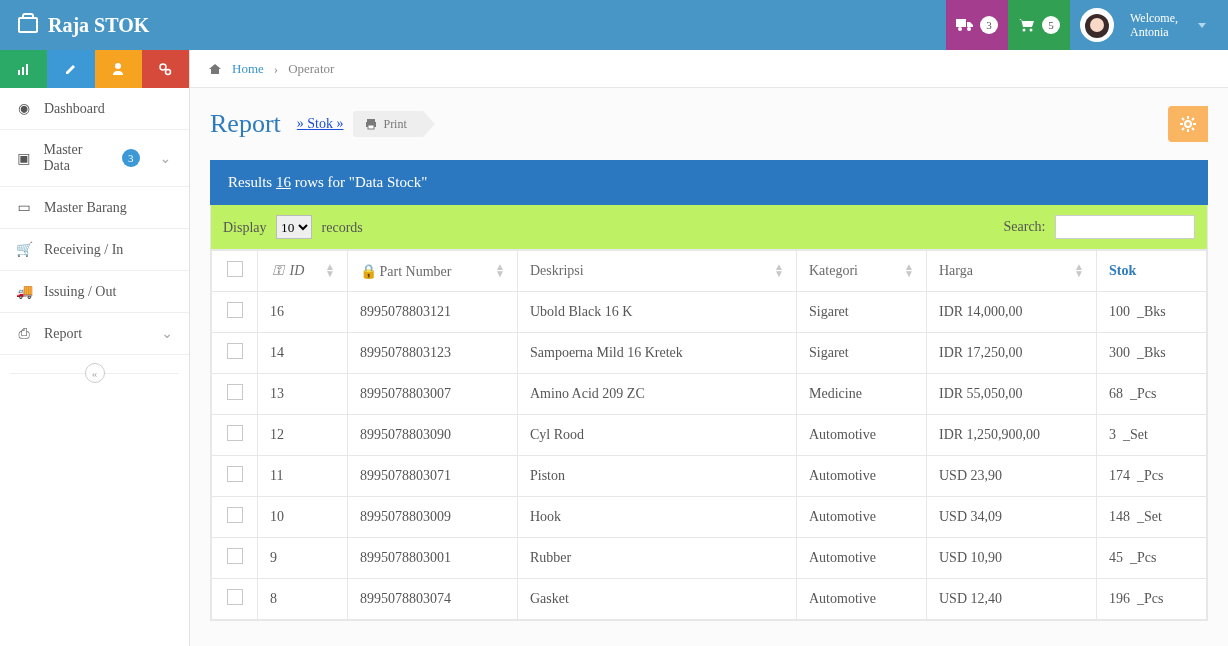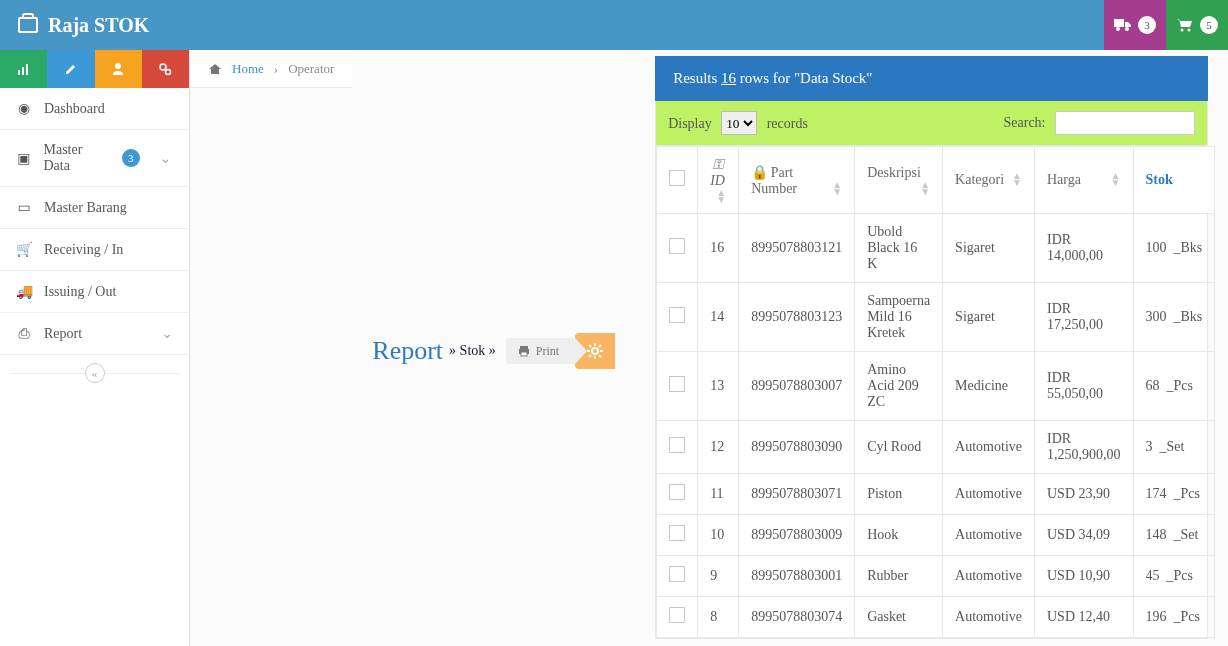--- a/index.html
+++ b/index.html
@@ -32,27 +32,27 @@
 .sb.red   { background: #d64a3b; }
 
 .nav-item { display: flex; align-items: center; gap: 12px; padding: 12px 16px; color: #565656; border-bottom: 1px solid #eee; }
 .nav-item .chev { margin-left: auto; color: #aaa; }
 .nav-item .mini-badge { margin-left: auto; background: #3c99d6; color: #fff; border-radius: 50%; width: 18px; height: 18px; font-size: 11px; display: inline-flex; align-items: center; justify-content: center; }
 .collapse-ctrl { text-align: center; padding: 8px 0; position: relative; }
 .collapse-ctrl::before { content: ""; position: absolute; left: 10px; right: 10px; top: 50%; border-top: 1px solid #eee; }
 .collapse-ctrl .circ { position: relative; display: inline-flex; width: 20px; height: 20px; border: 1px solid #ccc; border-radius: 50%; background: #fff; align-items: center; justify-content: center; color: #aaa; font-size: 11px; }
 
 
-.main { flex: 1; background: #fbfbfb; display: flex; flex-direction: row; }
+.main { flex: 1; background: #fbfbfb; display: flex; flex-direction: column; }
 .breadcrumb { height: 38px; display: flex; align-items: center; gap: 10px; padding: 0 18px; border-bottom: 1px solid #e7e7e7; background: #fff; color: #888; font-size: 13px; }
 .breadcrumb a { color: #3a94cf; text-decoration: none; }
 
 .page-head { display: flex; align-items: center; padding: 18px 20px 12px; }
 .page-title { color: #2f7bbf; font-size: 26px; font-weight: normal; }
-.sub { color: #0f172a; font-size: 14px; margin-left: 6px; }
+.sub { color: #1d4ed8; font-size: 14px; margin-left: 16px; text-decoration: underline; }
 .print-chip { display: inline-flex; align-items: center; gap: 6px; background: #eee; color: #7a7a7a; font-size: 12px; height: 26px; padding: 0 16px 0 12px; margin-left: 10px; position: relative; border-radius: 3px 0 0 3px; }
 .print-chip::after { content: ""; position: absolute; right: -12px; top: 0; width: 0; height: 0; border-top: 13px solid transparent; border-bottom: 13px solid transparent; border-left: 12px solid #eee; }
 .gear-box { margin-left: auto; width: 40px; height: 36px; background: #f9b561; border-radius: 4px 0 0 4px; display: flex; align-items: center; justify-content: center; color: #fff; }
 
 .content { padding: 0 20px 20px; overflow: auto; flex: 1; }
 .results-bar { background: #2b78c0; color: #fff; padding: 14px 18px; font-size: 15px; margin-top: 6px; }
 .results-bar .u { text-decoration: underline; }
 
 .table-wrap { border: 1px solid #e7e7e7; border-top: none; background: #fff; }
 .table-controls { display: flex; align-items: center; justify-content: space-between; padding: 10px 12px; background: #bef264; border-bottom: 1px solid #e7e7e7; font-size: 14px; }
@@ -93,20 +93,28 @@
   </div>
   <div class="nav-btn green">
     <span>
       <svg width="18" height="14" viewBox="0 0 18 14">
           <path fill="#fff" d="M1 1h2l2 8h9l2-6H5"></path>
           <circle cx="6" cy="12" r="1.5" fill="#fff"></circle>
           <circle cx="13" cy="12" r="1.5" fill="#fff"></circle>
         </svg>
     </span>
     <span class="badge">5</span>
+  </div>
+  <div class="nav-btn">
+    <span class="avatar"></span>
+    <span class="welcome">
+      <div>Welcome,</div>
+      <div>Antonia</div>
+    </span>
+    <span class="caret-down"></span>
   </div>
 </div>
 
 <div class="layout">
 
   <div class="sidebar">
     <div class="side-btns">
       <div class="sb green">
           <span>
             <svg width="14" height="14" viewBox="0 0 14 14">

